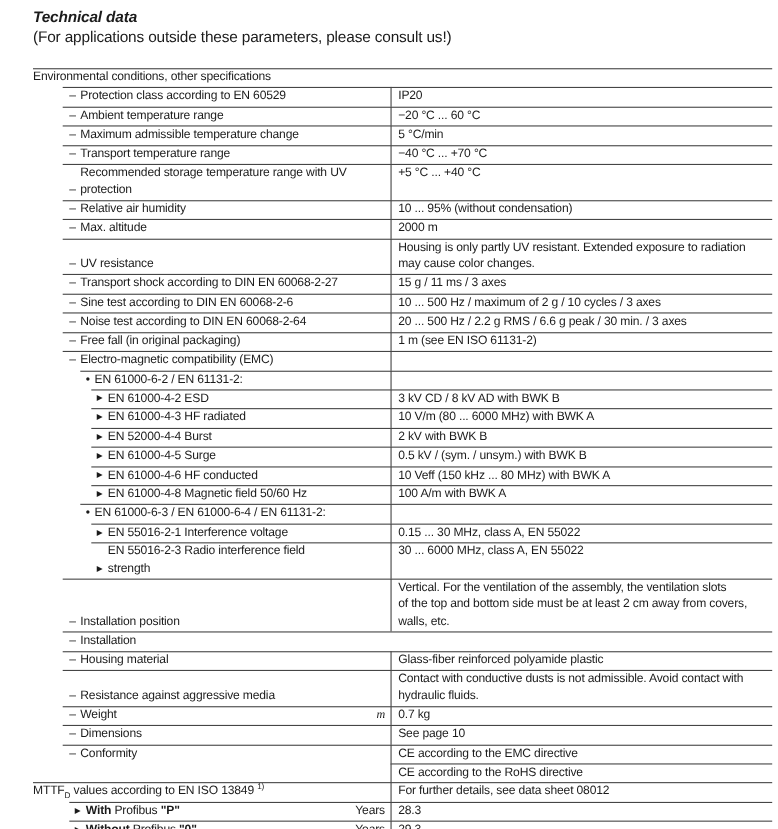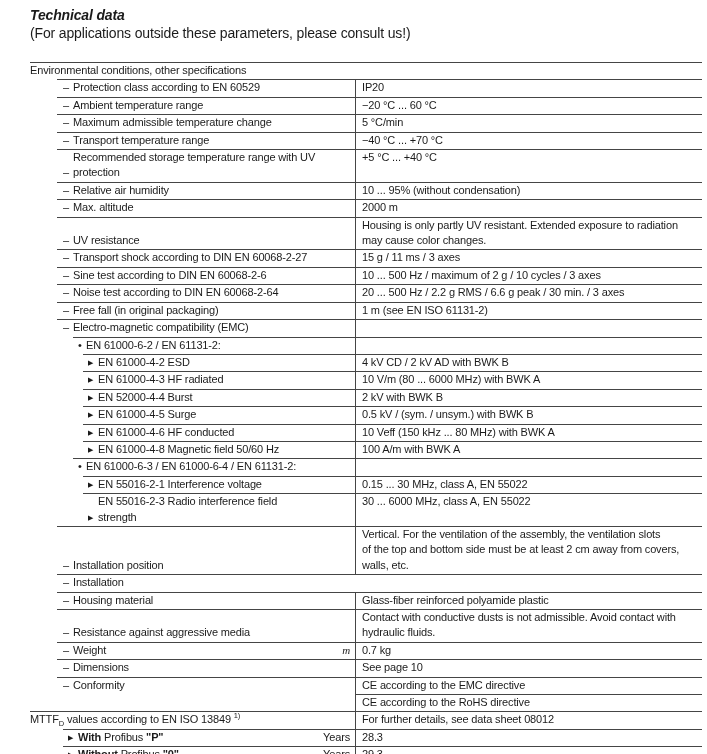--- a/index.html
+++ b/index.html
@@ -174,21 +174,21 @@
           <span class="marker">•</span>
           <span class="ltext"><span>EN 61000-6-2 / EN 61131-2:</span></span>
         </div>
         <div class="value"></div>
       </div>
       <div class="row lv-arrow b-arrow">
         <div class="label">
           <span class="marker">▶</span>
           <span class="ltext"><span>EN 61000-4-2 ESD</span></span>
         </div>
-        <div class="value">4 kV CD / 2 kV AD with BWK B</div>
+        <div class="value">3 kV CD / 8 kV AD with BWK B</div>
       </div>
       <div class="row lv-arrow b-arrow">
         <div class="label">
           <span class="marker">▶</span>
           <span class="ltext"><span>EN 61000-4-3 HF radiated</span></span>
         </div>
         <div class="value">10 V/m (80 ... 6000 MHz) with BWK A</div>
       </div>
       <div class="row lv-arrow b-arrow">
         <div class="label">

